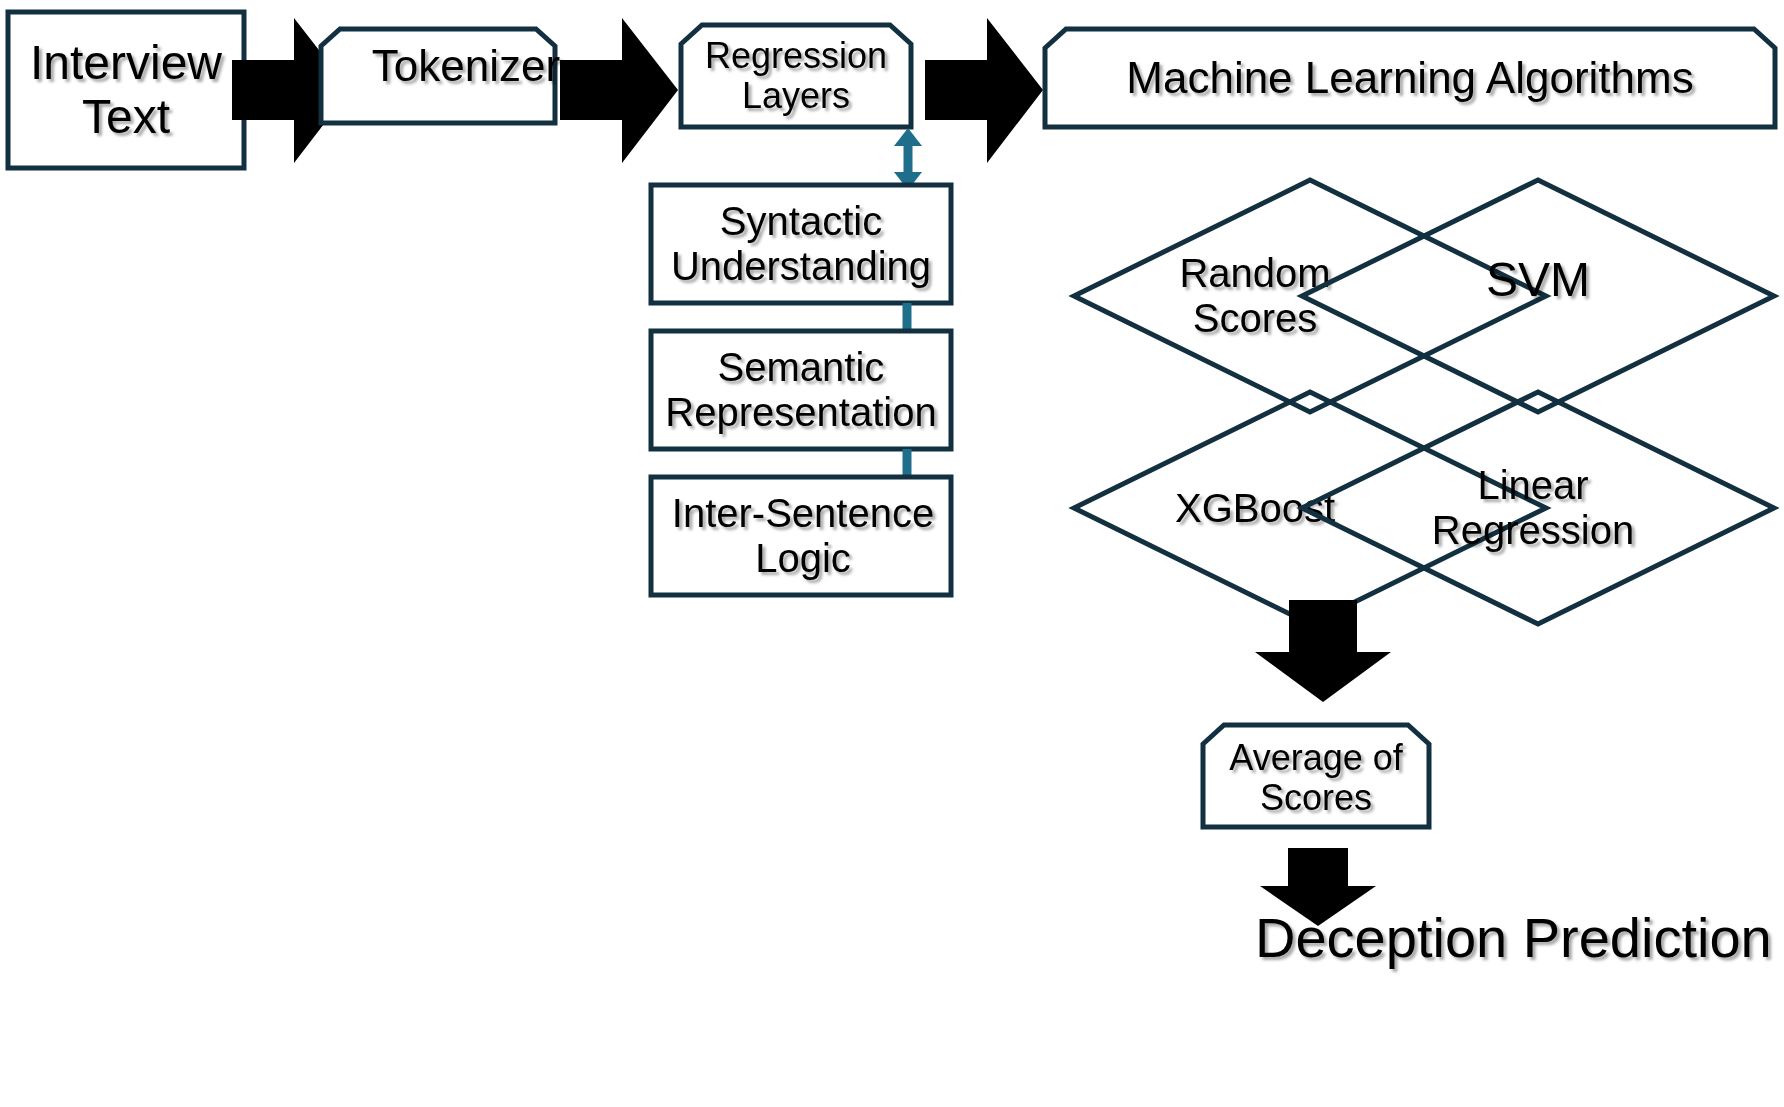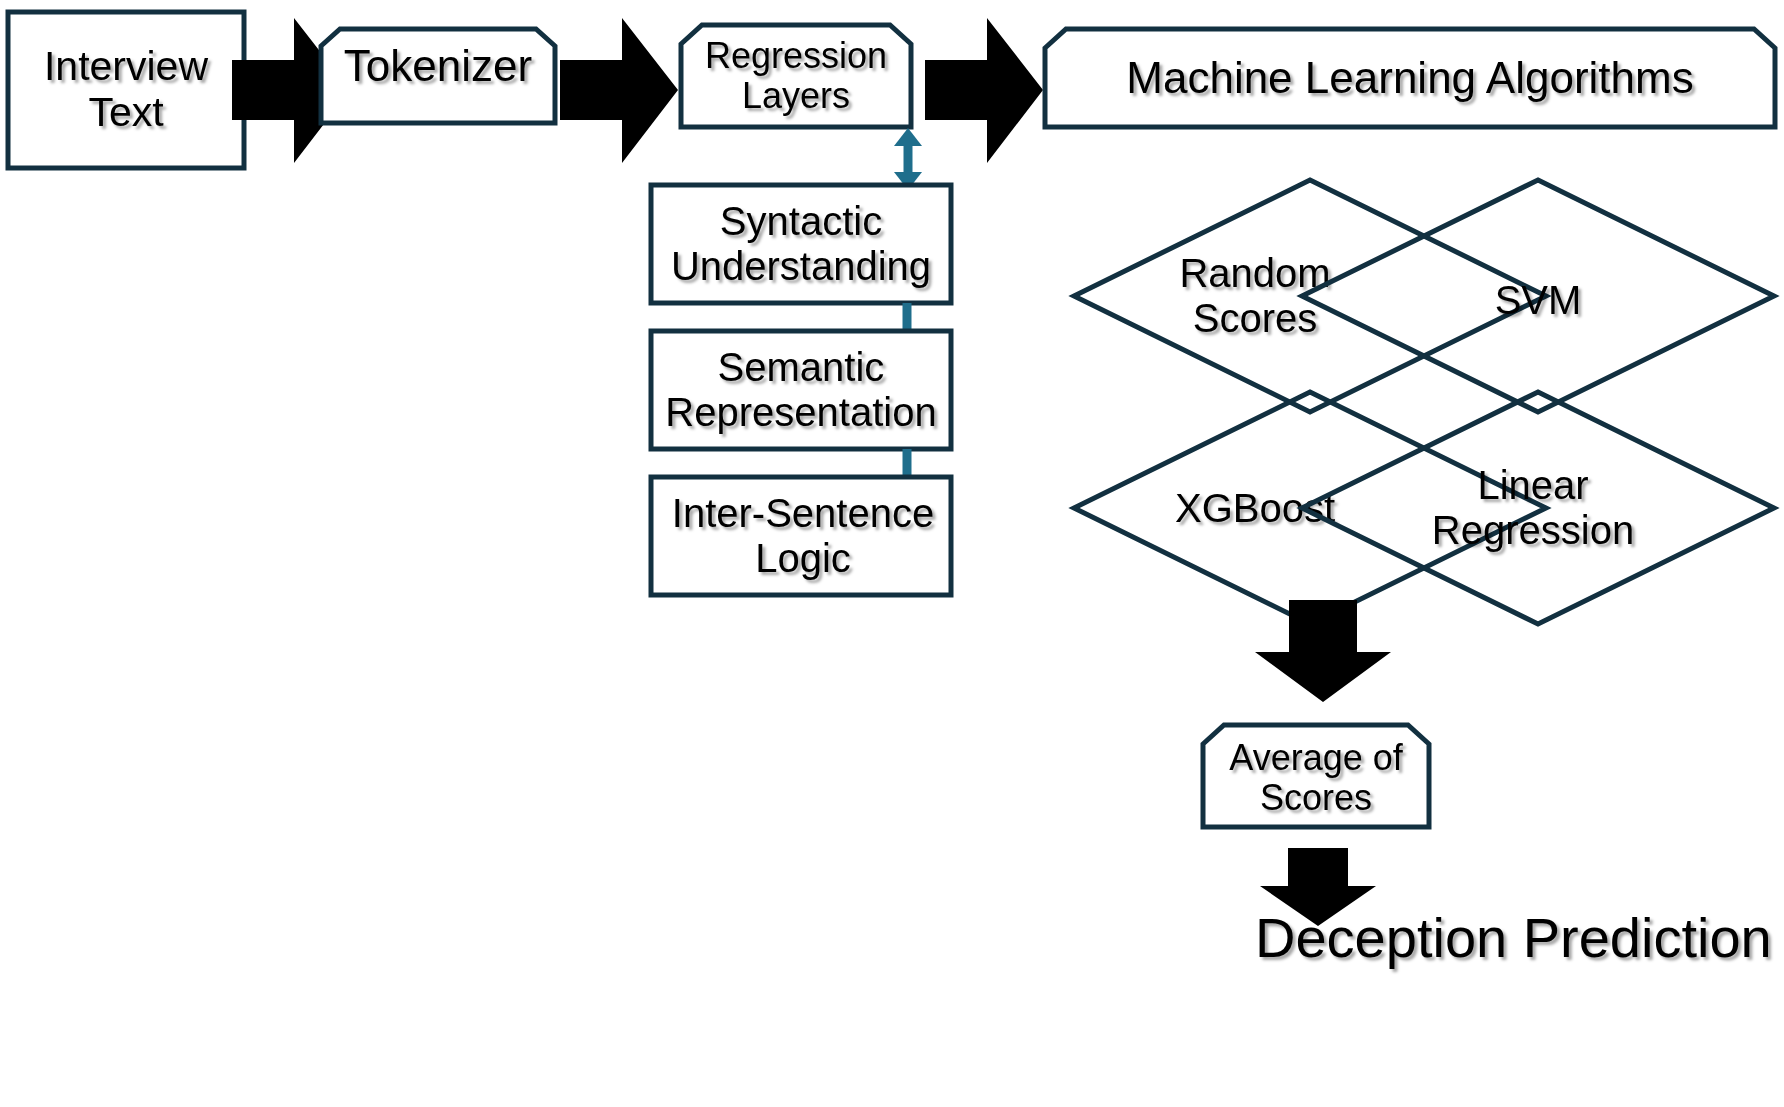--- a/index.html
+++ b/index.html
@@ -46,31 +46,31 @@
   }
 </style>
 </head>
 <body>
 
 <div id="canvas">
 
   <svg class="shape-svg" style="left:4px;  top:8px;  width:244px; height:164px;" viewBox="0 0 244 164">
     <rect x="4" y="4" width="236" height="156" fill="#FFFFFF" stroke="#123040" stroke-width="5"></rect>
   </svg>
-  <div class="node-label" style="left:4px; top:8px; width:244px; height:164px; font-size:41px;">Interview
+  <div class="node-label" style="left:4px; top:8px; width:244px; height:164px; font-size:48px;">Interview
 Text</div>
 
   <svg class="shape-svg" style="left:232px; top:18px; width:120px; height:145px;" viewBox="0 0 120 145">
     <polygon points="0,42 62,42 62,0 118,72 62,145 62,102 0,102" fill="#000000"></polygon>
   </svg>
 
   <svg class="shape-svg" style="left:318px; top:26px; width:240px; height:100px;" viewBox="0 0 240 100">
     <polygon points="3,20 22,3 218,3 237,20 237,97 3,97" fill="#FFFFFF" stroke="#123040" stroke-width="5" stroke-linejoin="miter"></polygon>
   </svg>
-  <div class="node-label" style="left:318px; top:26px; width:240px; height:80px; font-size:44px;">Tokenizer</div>
+  <div class="node-label" style="left:318px; top:26px; width:240px; height:80px; font-size:44px;padding-left:28px;">Tokenizer</div>
 
   <svg class="shape-svg" style="left:560px; top:18px; width:120px; height:145px;" viewBox="0 0 120 145">
     <polygon points="0,42 62,42 62,0 118,72 62,145 62,102 0,102" fill="#000000"></polygon>
   </svg>
 
   <svg class="shape-svg" style="left:678px; top:22px; width:236px; height:108px;" viewBox="0 0 236 108">
     <polygon points="3,22 24,3 212,3 233,22 233,105 3,105" fill="#FFFFFF" stroke="#123040" stroke-width="5" stroke-linejoin="miter"></polygon>
   </svg>
   <div class="node-label" style="left:678px; top:22px; width:236px; height:108px; font-size:36px;">Regression
 Layers</div>
@@ -118,21 +118,21 @@
 
   <svg class="shape-svg" style="left:1070px; top:176px; width:480px; height:240px;" viewBox="0 0 480 240">
     <polygon points="240,4 476,120 240,236 4,120" fill="none" stroke="#123040" stroke-width="5" stroke-linejoin="miter"></polygon>
   </svg>
   <div class="node-label" style="left:1070px; top:176px; width:370px; height:240px; font-size:40px;">Random
 Scores</div>
 
   <svg class="shape-svg" style="left:1298px; top:176px; width:480px; height:240px;" viewBox="0 0 480 240">
     <polygon points="240,4 476,120 240,236 4,120" fill="none" stroke="#123040" stroke-width="5" stroke-linejoin="miter"></polygon>
   </svg>
-  <div class="node-label" style="left:1368px; top:180px; width:340px; height:240px; font-size:40px;">SVM</div>
+  <div class="node-label" style="left:1368px; top:160px; width:340px; height:240px; font-size:48px;">SVM</div>
 
   <svg class="shape-svg" style="left:1070px; top:388px; width:480px; height:240px;" viewBox="0 0 480 240">
     <polygon points="240,4 476,120 240,236 4,120" fill="none" stroke="#123040" stroke-width="5" stroke-linejoin="miter"></polygon>
   </svg>
   <div class="node-label" style="left:1070px; top:388px; width:370px; height:240px; font-size:40px;">XGBoost</div>
 
   <svg class="shape-svg" style="left:1298px; top:388px; width:480px; height:240px;" viewBox="0 0 480 240">
     <polygon points="240,4 476,120 240,236 4,120" fill="none" stroke="#123040" stroke-width="5" stroke-linejoin="miter"></polygon>
   </svg>
   <div class="node-label" style="left:1358px; top:388px; width:350px; height:240px; font-size:40px;">Linear

